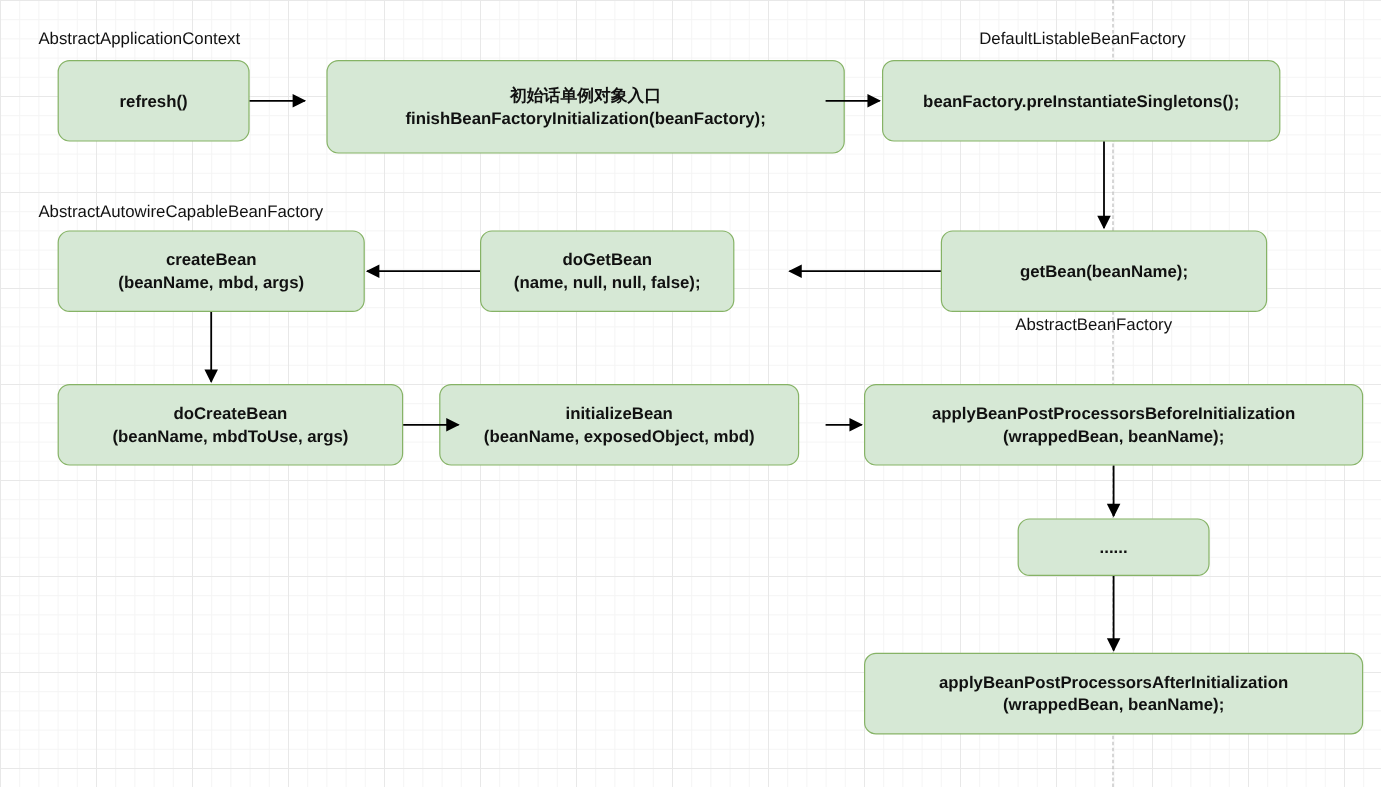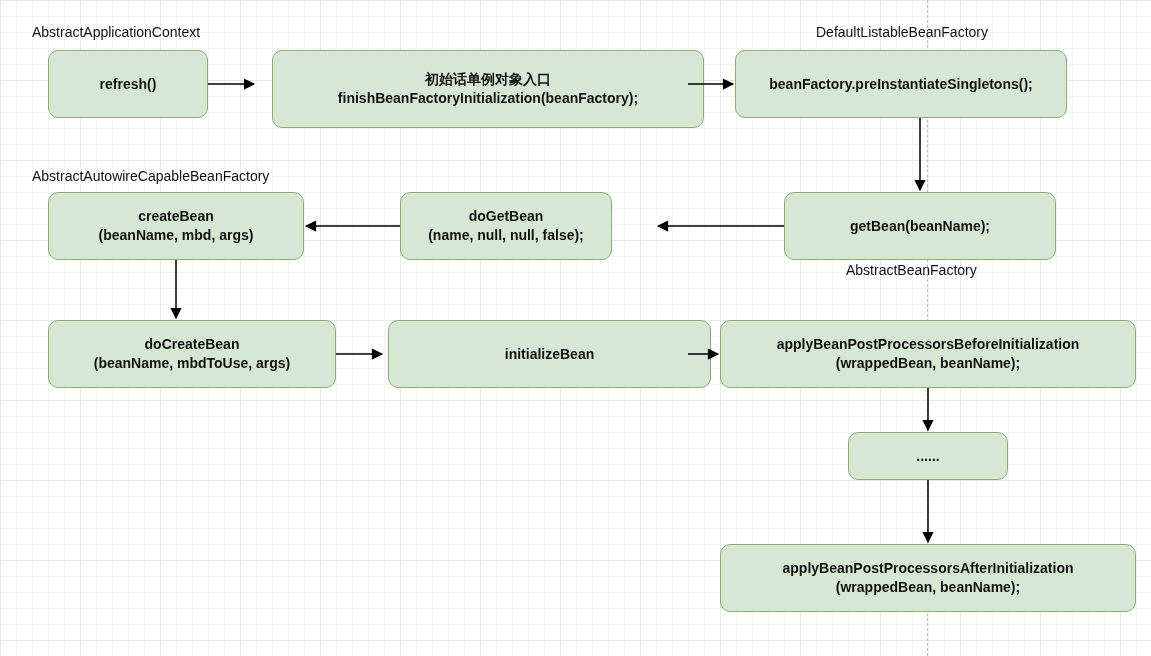--- a/index.html
+++ b/index.html
@@ -85,22 +85,23 @@
   <span>(name, null, null, false);</span>
 </div>
 <div class="node" style="left:784px; top:192px; width:272px; height:68px">
   <span>getBean(beanName);</span>
 </div>
 
 <div class="node" style="left:48px; top:320px; width:288px; height:68px">
   <span>doCreateBean</span>
   <span>(beanName, mbdToUse, args)</span>
 </div>
-<div class="node" style="left:388px; top:320px; width:323px; height:68px">
+<div class="node" style="left:366px; top:320px; width:300px; height:68px">
   <span>initializeBean</span>
+  <span>(beanName, exposedObject, mbd)</span>
 </div>
 <div class="node" style="left:720px; top:320px; width:416px; height:68px">
   <span>applyBeanPostProcessorsBeforeInitialization</span>
   <span>(wrappedBean, beanName);</span>
 </div>
 
 <div class="node" style="left:848px; top:432px; width:160px; height:48px">
   <span>......</span>
 </div>
 

